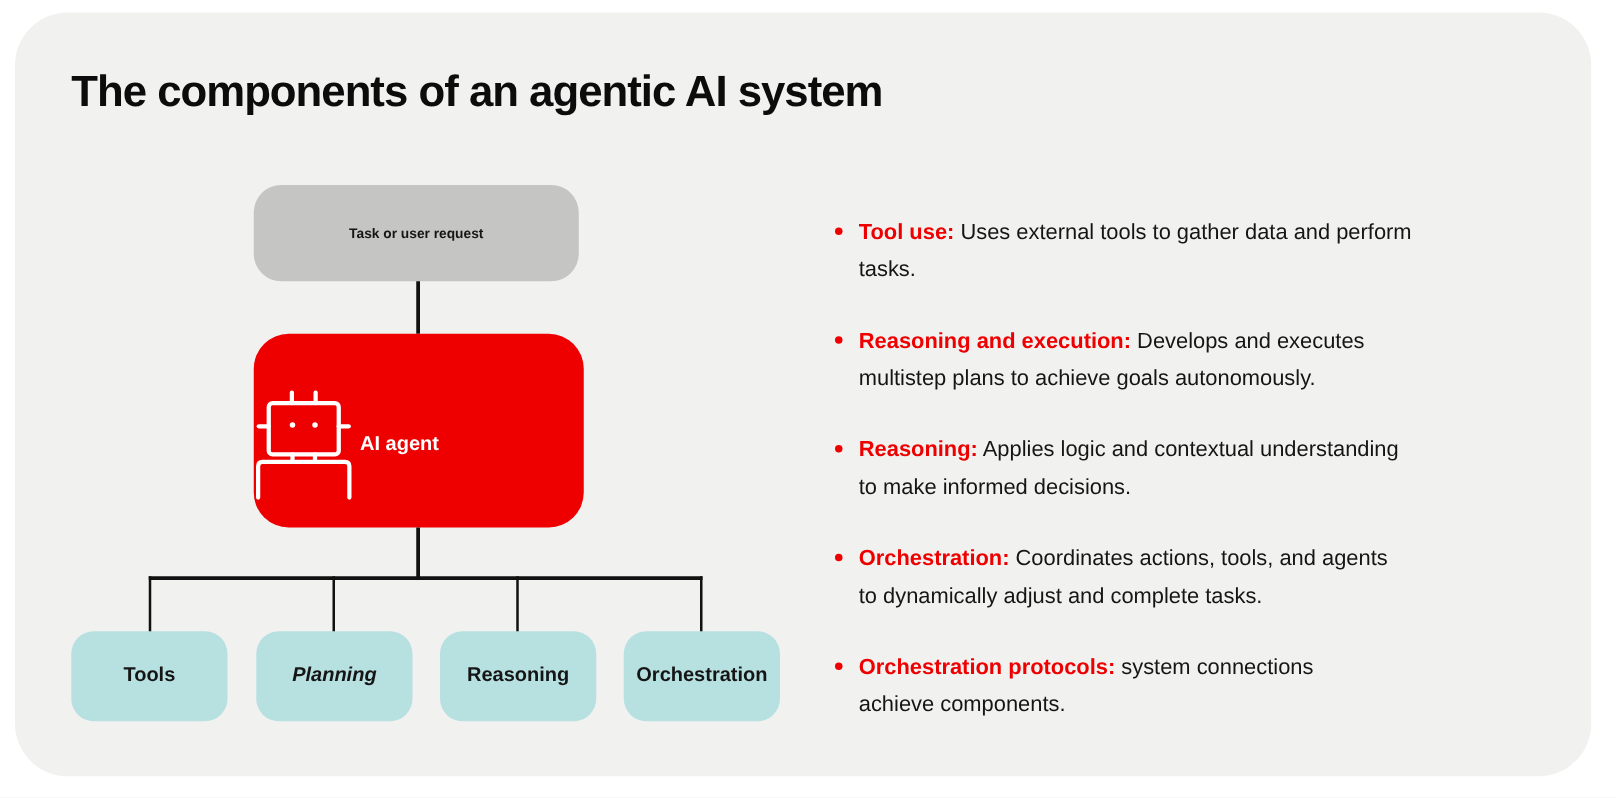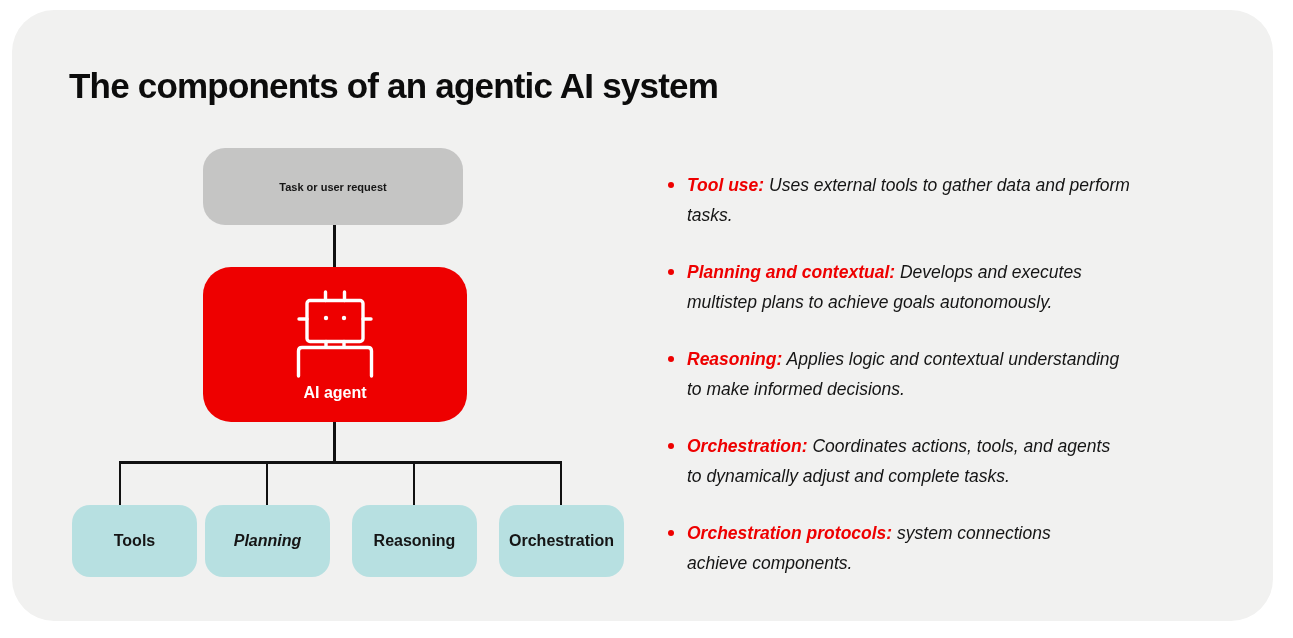--- a/index.html
+++ b/index.html
@@ -15,48 +15,48 @@
   body{
     width:1293px;height:638px;position:relative;background:#ffffff;
     font-family:"Liberation Sans","DejaVu Sans",sans-serif;color:var(--ink);
     overflow:hidden;
   }
   .card{
     position:absolute;left:12px;top:10px;width:1261px;height:611px;
     background:var(--card-bg);border-radius:42px;
   }
   .title{
-    position:absolute;left:45px;top:46px;margin:12px;
+    position:absolute;left:45px;top:46px;margin:0;
     font-size:35px;line-height:36px;font-weight:bold;letter-spacing:-0.8px;
     color:#0c0c0c;white-space:nowrap;
   }
   .node{
     position:absolute;display:flex;align-items:center;justify-content:center;
     font-weight:bold;color:var(--ink);text-align:center;
   }
   .node-task{
     left:191px;top:138px;width:260px;height:77px;border-radius:22px;
     background:var(--gray-node);font-size:11px;
   }
   .node-agent{
     left:191px;top:257px;width:264px;height:155px;border-radius:28px;
     background:var(--accent);color:#ffffff;font-size:16px;
-    flex-direction:column;justify-content:flex-start;padding-top:22px;gap:5px;
+    justify-content:flex-start;padding-top:22px;gap:5px;
   }
   .node-teal{
     position:absolute;top:495px;width:125px;height:72px;border-radius:18px;
     background:var(--teal);font-size:16px;font-weight:bold;
     display:flex;align-items:center;justify-content:center;
   }
   .vline,.hline{position:absolute;background:var(--line);}
   .vline{width:2.5px;}
   .hline{height:2.5px;}
   .bullets{
     position:absolute;left:656px;top:160px;width:575px;
-    list-style:none;margin:0;padding:0;font-style:italic;
+    list-style:none;margin:0;padding:0;
   }
   .bullets li{display:flex;align-items:flex-start;margin:0 0 27px 0;}
   .bullet-dot{
     width:6px;height:6px;border-radius:50%;background:var(--accent);
     margin:12px 13px 0 0;flex:0 0 auto;
   }
   .bullets p{margin:0;font-size:17.5px;line-height:30px;color:var(--ink);}
   .lead{color:var(--accent);font-weight:bold;}
 </style>
 </head>
@@ -94,42 +94,42 @@
 
     <div class="vline" style="left:321px;top:412px;height:40px;"></div>
 
     <div class="hline" style="left:106.8px;top:451px;width:443.5px;"></div>
 
     <div class="vline" style="left:106.8px;top:451px;height:46px;"></div>
     <div class="vline" style="left:253.8px;top:451px;height:46px;"></div>
     <div class="vline" style="left:400.8px;top:451px;height:46px;"></div>
     <div class="vline" style="left:547.8px;top:451px;height:46px;"></div>
 
-    <div class="node-teal" style="left:60px;">
+    <div class="node-teal" style="left:45px;">
       <span>Tools</span>
     </div>
     <div class="node-teal" style="left:193px;font-style:italic;">
       <span>Planning</span>
     </div>
     <div class="node-teal" style="left:340px;">
       <span>Reasoning</span>
     </div>
     <div class="node-teal" style="left:487px;">
       <span>Orchestration</span>
     </div>
   </div>
 
   <ul class="bullets">
     <li>
       <span class="bullet-dot"></span>
       <p><strong class="lead">Tool use:</strong> <span>Uses external tools to gather data and perform</span><br><span>tasks.</span></p>
     </li>
     <li>
       <span class="bullet-dot"></span>
-      <p><strong class="lead">Planning and contextual:</strong> <span>Develops and executes</span><br><span>multistep plans to achieve goals autonomously.</span></p>
+      <p><strong class="lead">Reasoning and execution:</strong> <span>Develops and executes</span><br><span>multistep plans to achieve goals autonomously.</span></p>
     </li>
     <li>
       <span class="bullet-dot"></span>
       <p><strong class="lead">Reasoning:</strong> <span>Applies logic and contextual understanding</span><br><span>to make informed decisions.</span></p>
     </li>
     <li>
       <span class="bullet-dot"></span>
       <p><strong class="lead">Orchestration:</strong> <span>Coordinates actions, tools, and agents</span><br><span>to dynamically adjust and complete tasks.</span></p>
     </li>
     <li>

